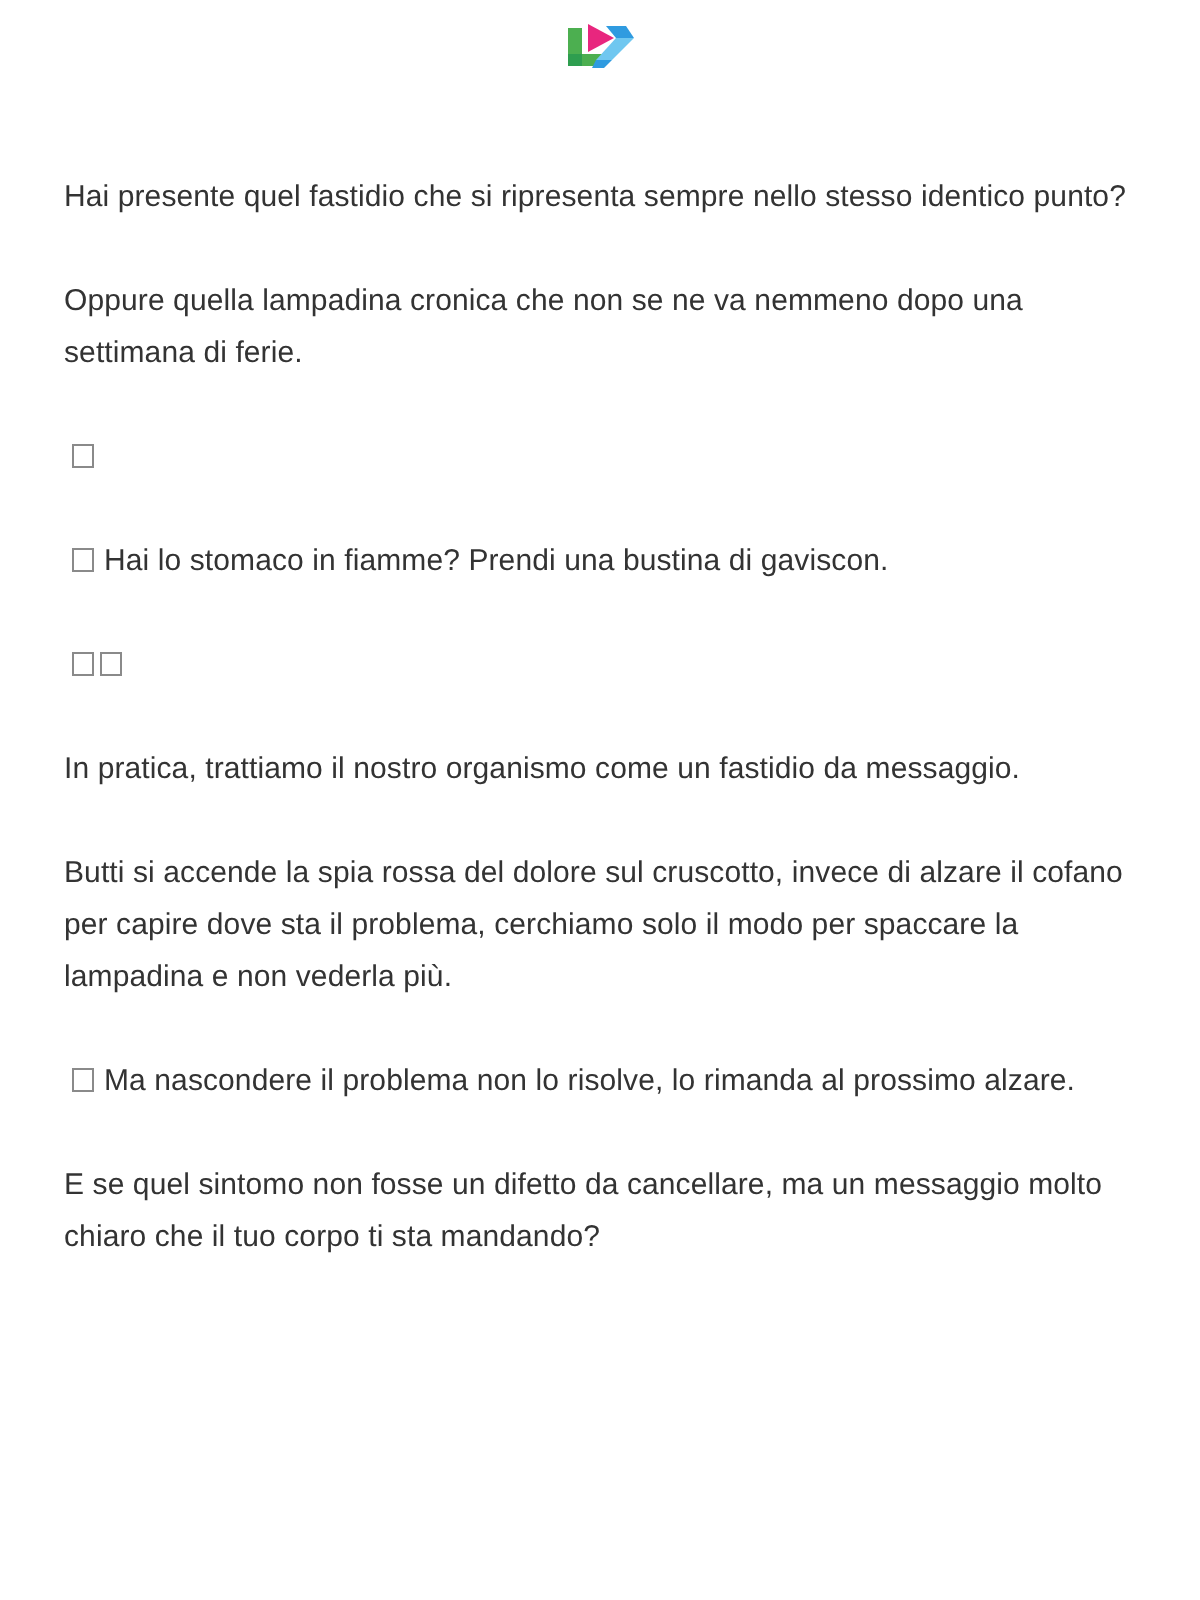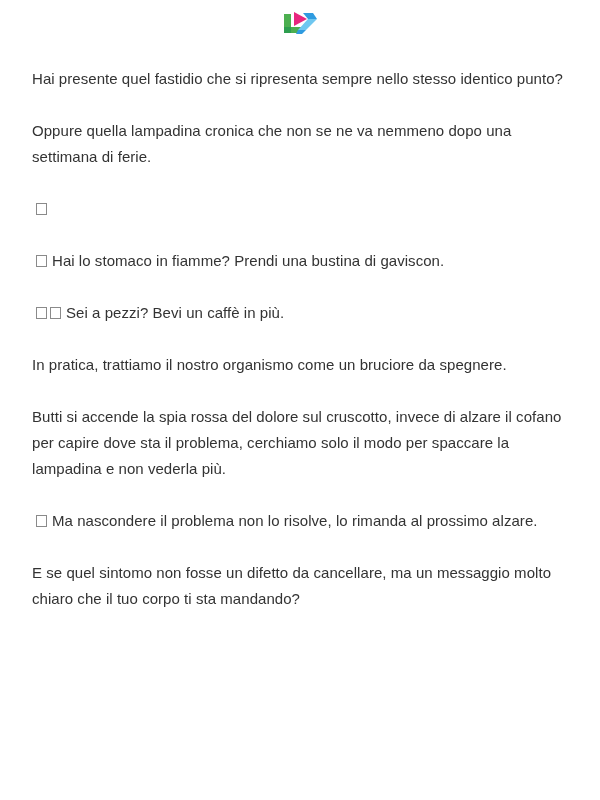--- a/index.html
+++ b/index.html
@@ -60,21 +60,21 @@
   
   .block {
     margin-bottom: 26px;
   }
   .block:last-child {
     margin-bottom: 0;
   }
 
   
   .first-block {
-    margin-top: 24px;
+    margin-top: 44px;
   }
 
   
   p.para.emoji-line {
     padding-left: 4px;
   }
 
   
   .tofu {
     display: inline-block;
@@ -130,25 +130,25 @@
 
     <div class="block">
       <p class="para emoji-line"><span class="tofu"></span><span class="tofu-gap"></span></p>
     </div>
 
     <div class="block">
       <p class="para emoji-line"><span class="tofu"></span><span class="tofu-gap"></span><span>Hai lo stomaco in fiamme? Prendi una bustina di gaviscon.</span></p>
     </div>
 
     <div class="block">
-      <p class="para emoji-line"><span class="tofu"></span><span class="tofu"></span><span class="tofu-gap"></span><span>Sei a pezzi? Bevi un caffè in più.</span></p>
+      <p class="para emoji-line"><span class="tofu"></span><span class="tofu"></span><span class="tofu-gap"></span></p>
     </div>
 
     <div class="block">
-      <p class="para">In pratica, trattiamo il nostro organismo come un bruciore da spegnere.</p>
+      <p class="para">In pratica, trattiamo il nostro organismo come un fastidio da messaggio.</p>
     </div>
 
     <div class="block">
       <p class="para">Butti si accende la spia rossa del dolore sul cruscotto, invece di alzare il cofano per capire dove sta il problema, cerchiamo solo il modo per spaccare la lampadina e non vederla più.</p>
     </div>
 
     <div class="block">
       <p class="para emoji-line"><span class="tofu"></span><span class="tofu-gap"></span><span>Ma nascondere il problema non lo risolve, lo rimanda al prossimo alzare.</span></p>
     </div>
 

